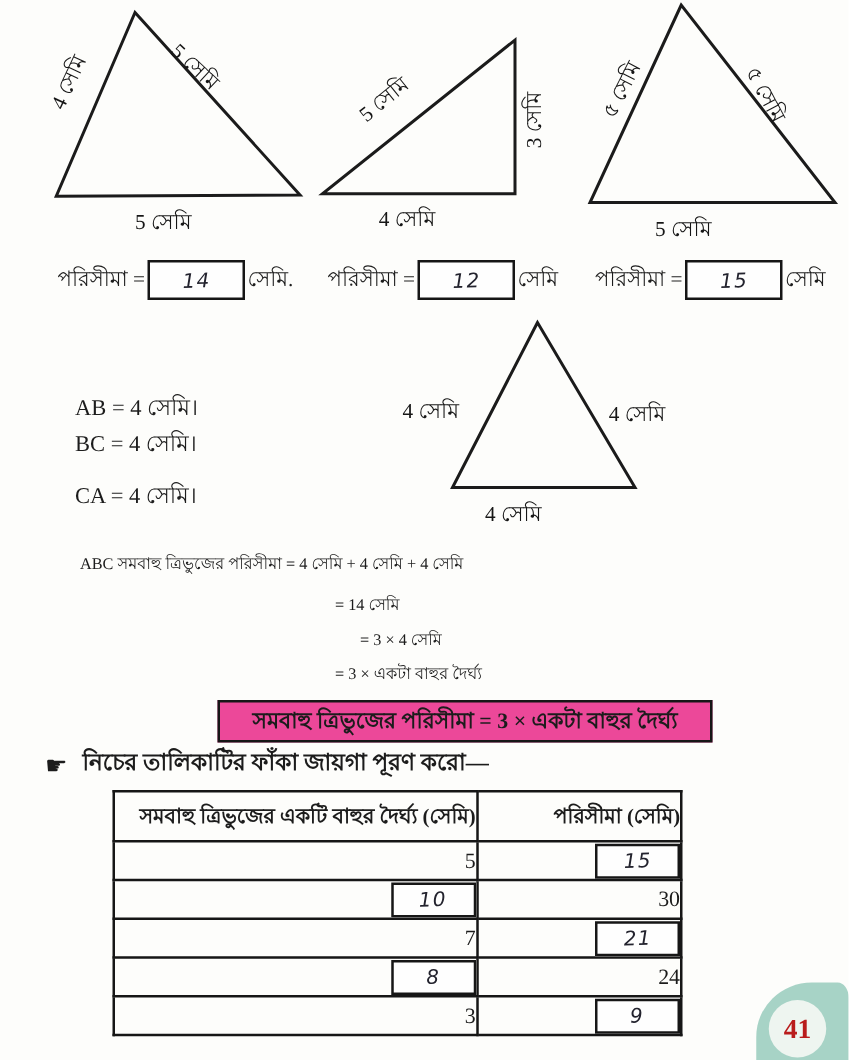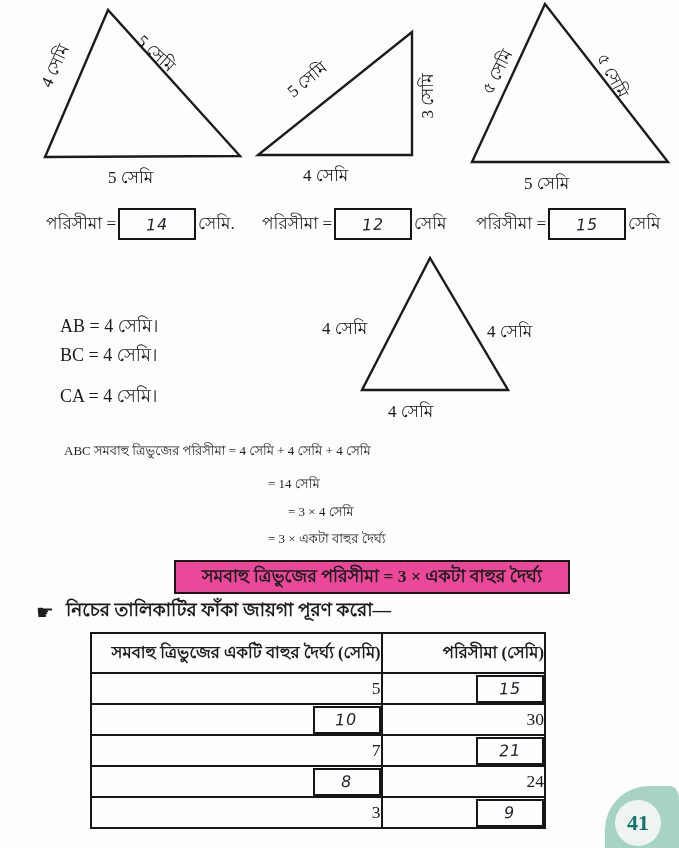--- a/index.html
+++ b/index.html
@@ -55,21 +55,21 @@
   table.fill td{font-size:17.5px; height:29px;}
   .cell-box{width:64px; height:24px; margin:0 auto;}
   .page-badge{
     position:absolute; right:0; bottom:0; width:74px; height:62px;
     background:#a7d3c6; border-radius:60% 12% 0 0 / 70% 20% 0 0;
   }
   .badge-circle{
     position:absolute; left:10px; top:14px; width:46px; height:46px;
     background:#eef5f0; border-radius:50%;
     display:flex; align-items:center; justify-content:center;
-    font-size:22px; font-weight:bold; color:#0f766e;
+    font-size:22px; font-weight:bold; color:#b91c1c;
   }
 </style>
 </head>
 <body>
 
 <div class="page">
 
   <svg class="tri" style="left:40px;top:5px;" width="205" height="155" viewBox="0 0 205 155">
     <path d="M68 5 L5 152 L200 151 Z"></path>
   </svg>

